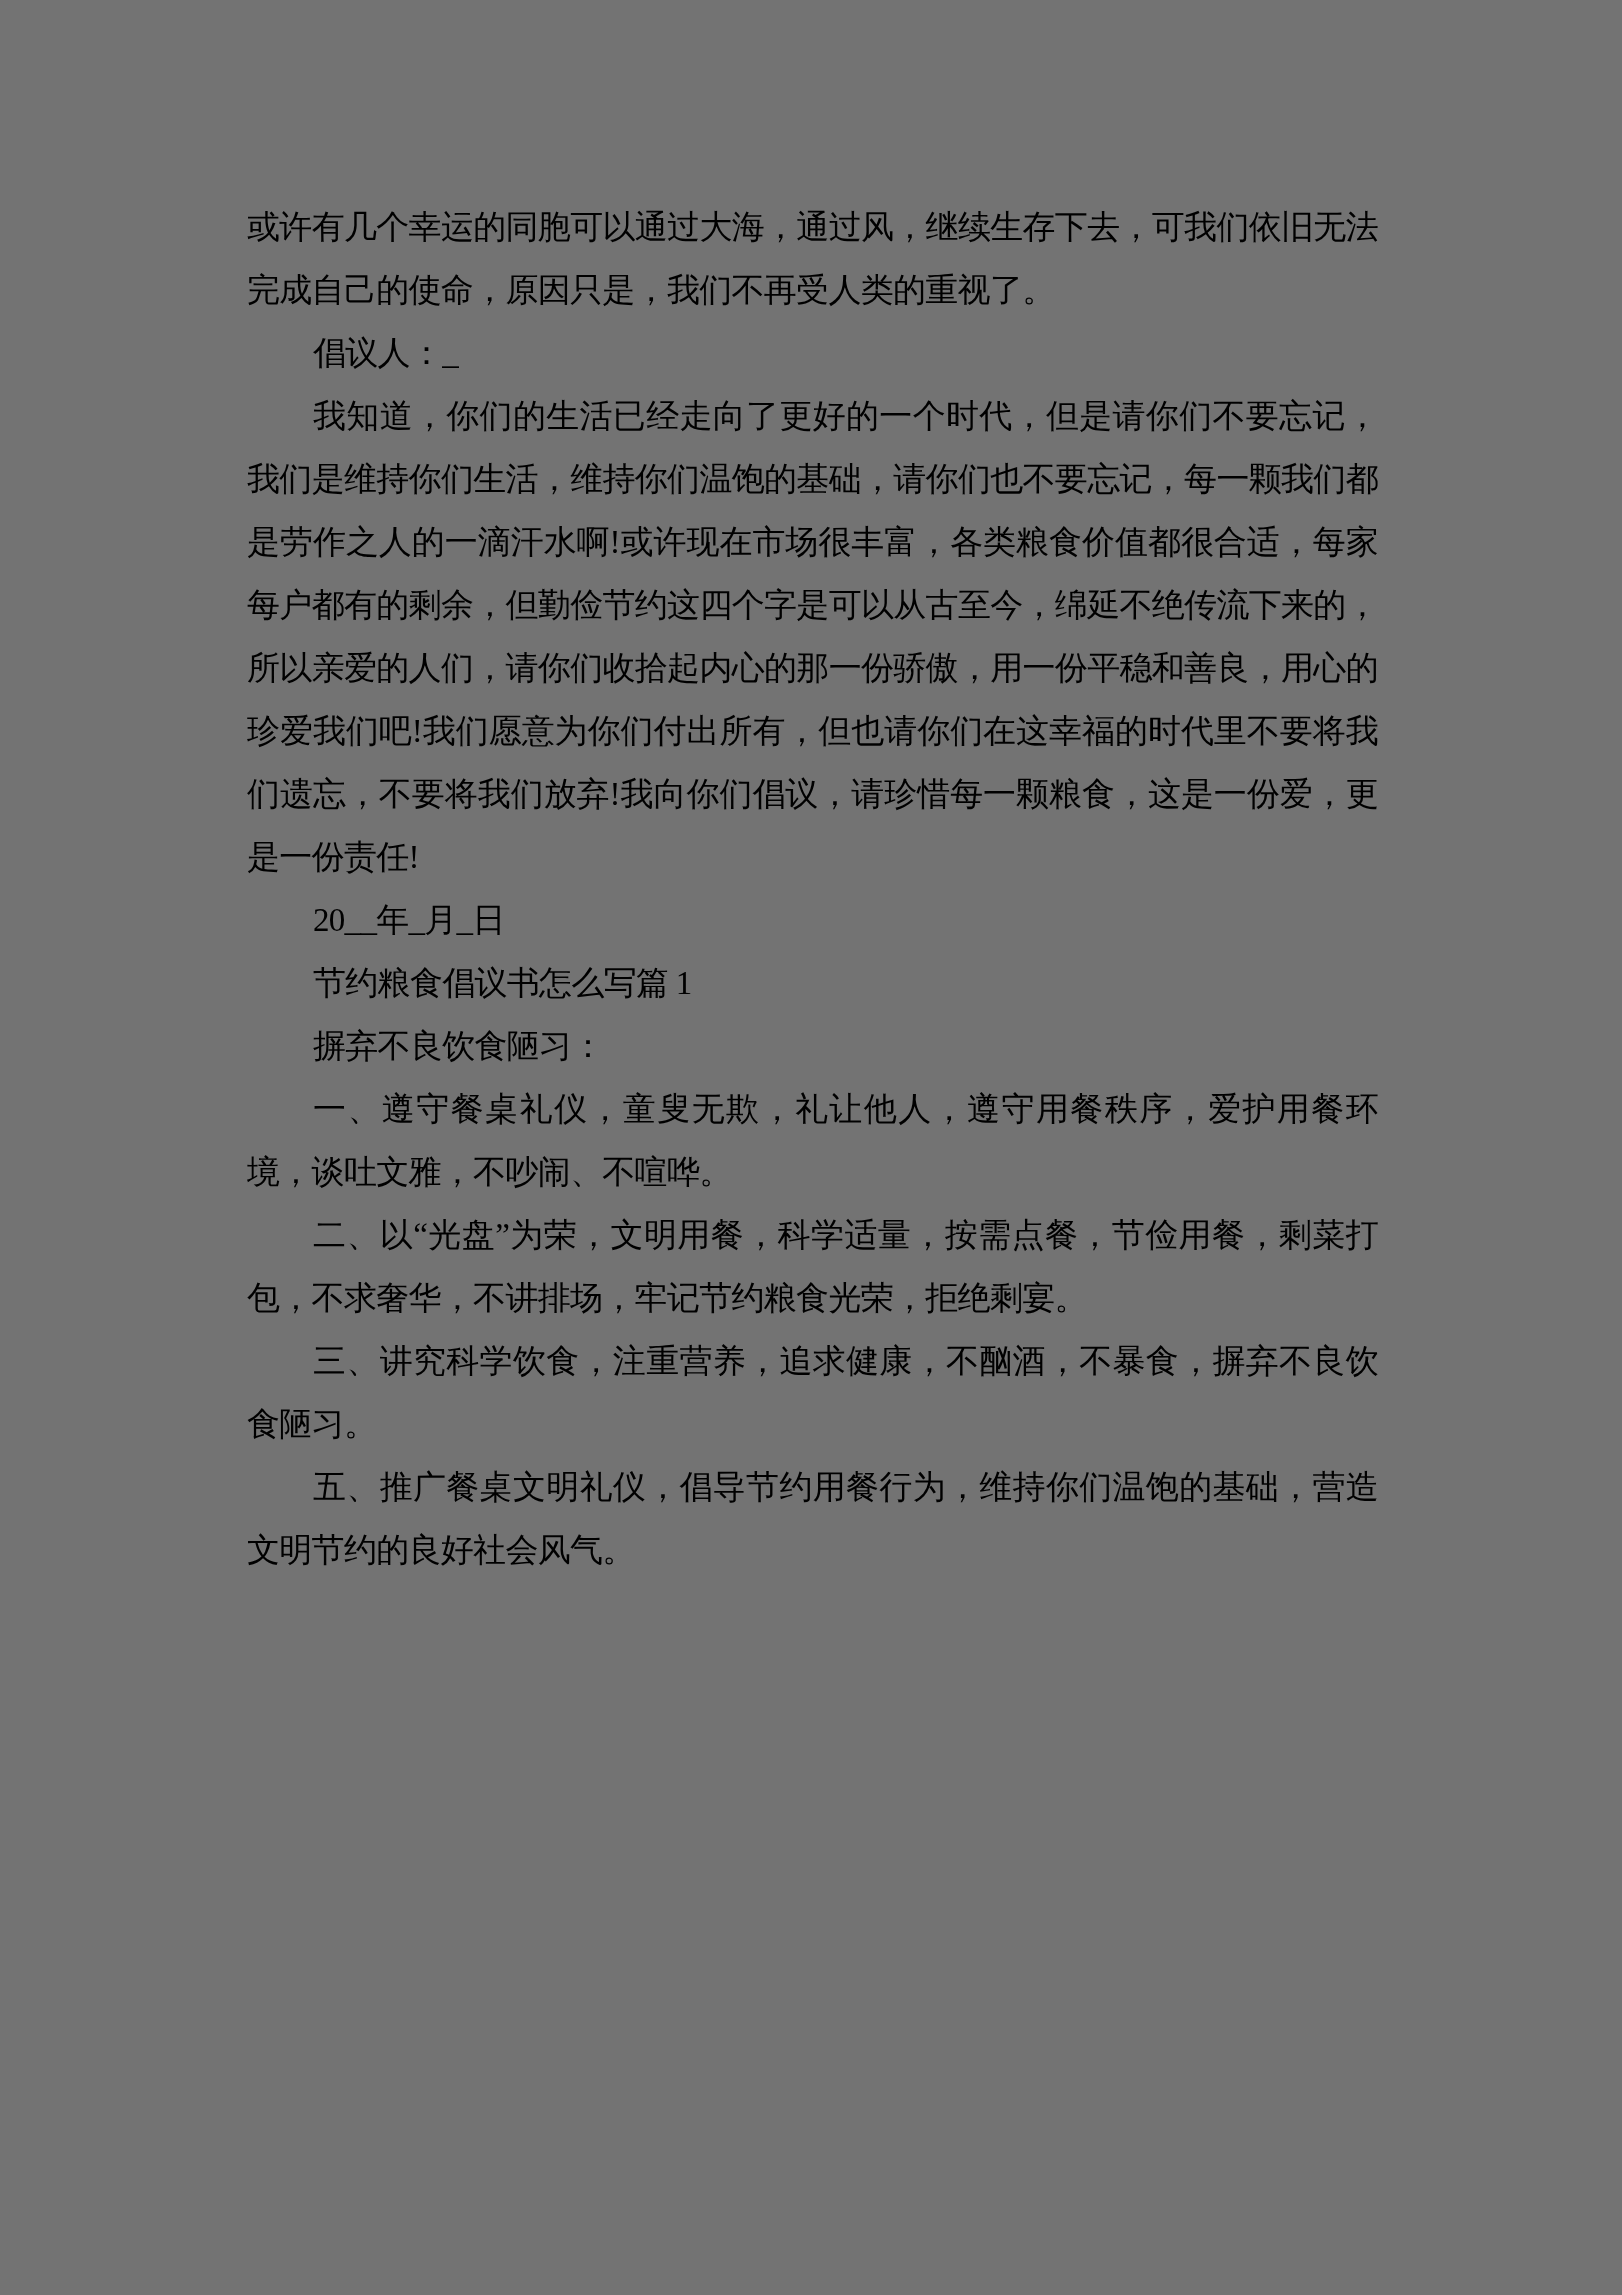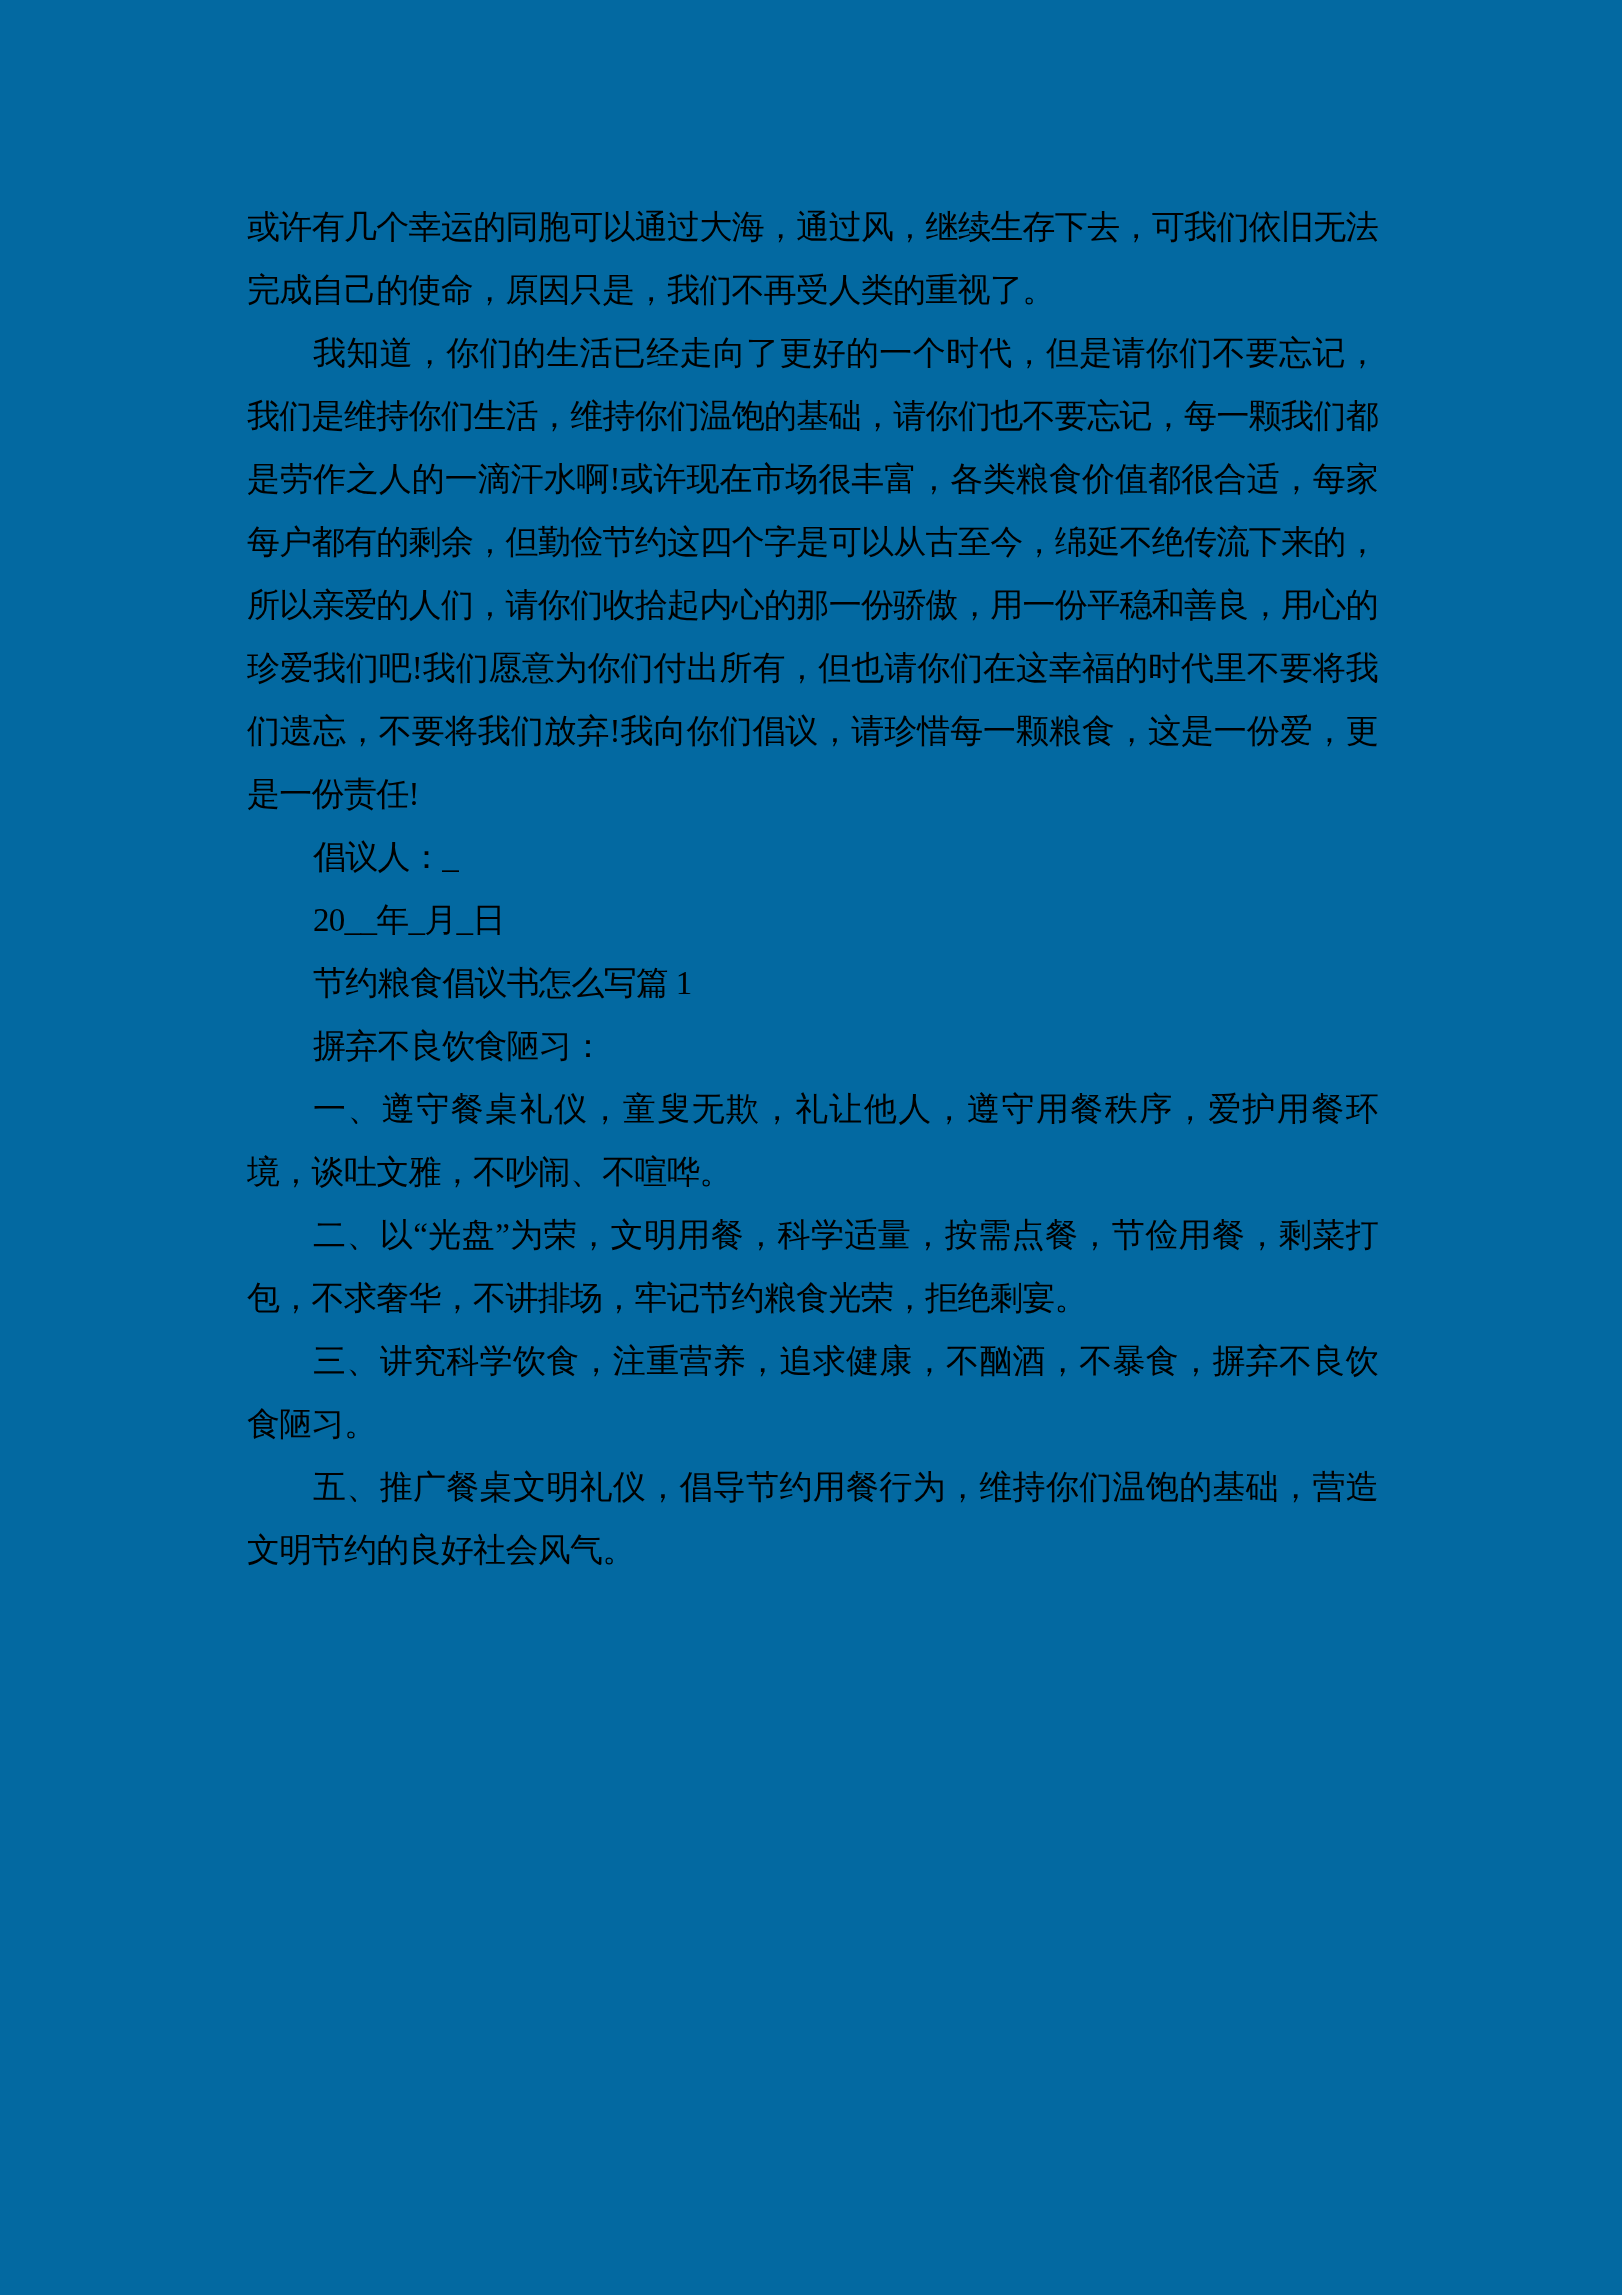--- a/index.html
+++ b/index.html
@@ -4,21 +4,21 @@
 <style>
   html, body {
     margin: 0;
     padding: 0;
     background: #ffffff;
   }
   .page {
     position: relative;
     width: 1623px;
     height: 2295px;
-    background: #0369a1;
+    background: #737373;
     overflow: hidden;
     font-family: "Liberation Serif", "DejaVu Serif", serif;
   }
   .content {
     position: absolute;
     left: 247px;
     top: 196px;
     width: 1131px;
     color: #000000;
     font-size: 33px;
@@ -35,22 +35,22 @@
   .content p.no-indent {
     text-indent: 0;
   }
 </style>
 </head>
 <body>
 
 <div class="page">
   <div class="content">
       <p class="no-indent">或许有几个幸运的同胞可以通过大海，通过风，继续生存下去，可我们依旧无法完成自己的使命，原因只是，我们不再受人类的重视了。</p>
+      <p>倡议人：_</p>
       <p>我知道，你们的生活已经走向了更好的一个时代，但是请你们不要忘记，我们是维持你们生活，维持你们温饱的基础，请你们也不要忘记，每一颗我们都是劳作之人的一滴汗水啊!或许现在市场很丰富，各类粮食价值都很合适，每家每户都有的剩余，但勤俭节约这四个字是可以从古至今，绵延不绝传流下来的，所以亲爱的人们，请你们收拾起内心的那一份骄傲，用一份平稳和善良，用心的珍爱我们吧!我们愿意为你们付出所有，但也请你们在这幸福的时代里不要将我们遗忘，不要将我们放弃!我向你们倡议，请珍惜每一颗粮食，这是一份爱，更是一份责任!</p>
-      <p>倡议人：_</p>
       <p>20__年_月_日</p>
       <p>节约粮食倡议书怎么写篇 1</p>
       <p>摒弃不良饮食陋习：</p>
       <p>一、遵守餐桌礼仪，童叟无欺，礼让他人，遵守用餐秩序，爱护用餐环境，谈吐文雅，不吵闹、不喧哗。</p>
       <p>二、以“光盘”为荣，文明用餐，科学适量，按需点餐，节俭用餐，剩菜打包，不求奢华，不讲排场，牢记节约粮食光荣，拒绝剩宴。</p>
       <p>三、讲究科学饮食，注重营养，追求健康，不酗酒，不暴食，摒弃不良饮食陋习。</p>
       <p>五、推广餐桌文明礼仪，倡导节约用餐行为，维持你们温饱的基础，营造文明节约的良好社会风气。</p>
     </div>
 </div>
 

